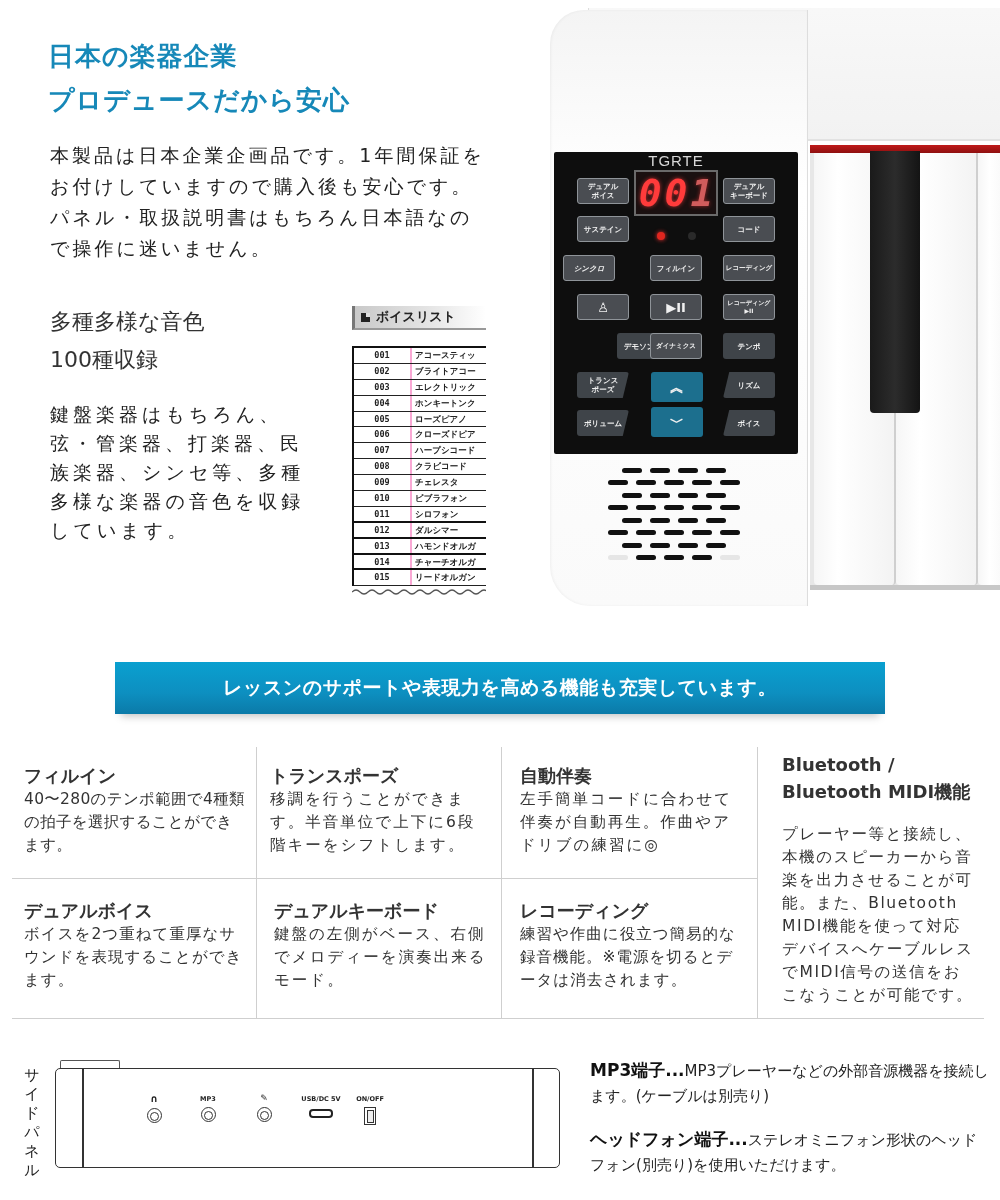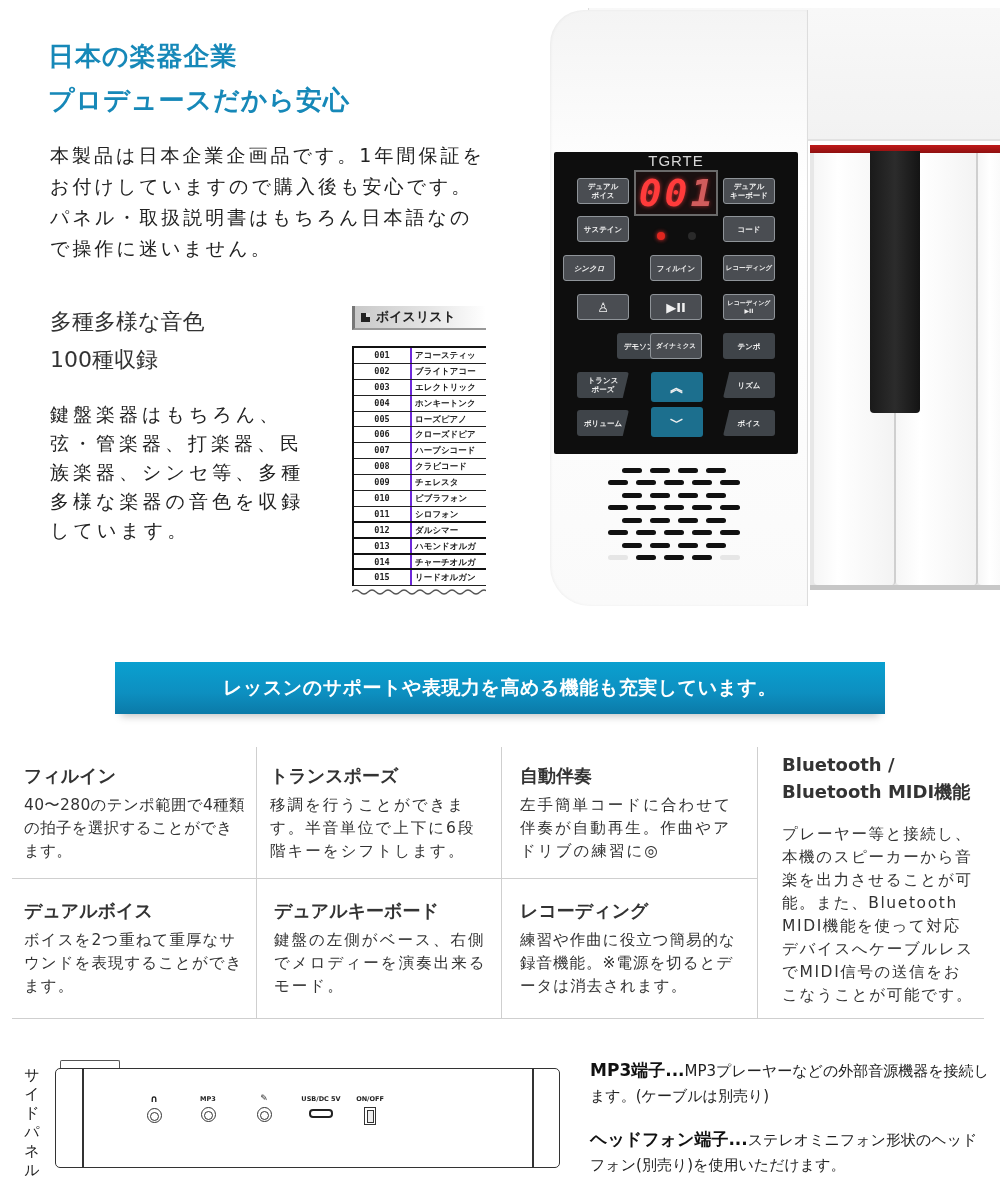--- a/index.html
+++ b/index.html
@@ -15,21 +15,21 @@
   .voices-body { position: absolute; left: 50px; top: 400px; width: 262px; font-size: 19px; line-height: 29px; letter-spacing: 4px; color: #222; }
 
   
   .voicelist { position: absolute; left: 352px; top: 306px; width: 134px; height: 290px; overflow: hidden; }
   .vl-header { height: 24px; width: 134px; background: linear-gradient(90deg, #c9c9c9 0%, #e4e4e4 55%, #ffffff 100%); border-left: 3px solid #777; border-bottom: 2px solid #999; display: flex; align-items: center; padding-left: 6px; font-size: 13px; font-weight: bold; color: #222; }
   .vl-header .sq { width: 9px; height: 9px; background: #222; margin-right: 6px; position: relative; }
   .vl-header .sq::after { content: ""; position: absolute; right: 0; top: 0; width: 4px; height: 4px; background: #ddd; }
   .vl-table { margin-top: 16px; border-left: 2px solid #111; border-top: 2px solid #111; width: 140px; }
   .vl-row { display: flex; height: 15.9px; border-bottom: 1px solid #222; font-size: 8.5px; font-weight: bold; line-height: 15px; color: #222; }
   .vl-row.thick { border-bottom: 2px solid #111; }
-  .vl-num { width: 58px; text-align: center; border-right: 2px solid #6d28d9; font-family: "DejaVu Sans Mono", monospace; }
+  .vl-num { width: 58px; text-align: center; border-right: 2px solid #f9a8d4; font-family: "DejaVu Sans Mono", monospace; }
   .vl-name { padding-left: 3px; white-space: nowrap; overflow: hidden; flex: 1; }
   .vl-wave { position: absolute; left: 0; bottom: 0; width: 134px; height: 8px; }
 
   
   .photo { position: absolute; left: 550px; top: 0; width: 450px; height: 610px; overflow: hidden; background: #fff; }
   .lid { position: absolute; left: 38px; top: 8px; width: 420px; height: 133px; background: linear-gradient(180deg, #f8f8f8, #f2f2f2); border-left: 1px solid #ddd; border-bottom: 2px solid #e2e2e2; }
   .body-left { position: absolute; left: 0; top: 10px; width: 258px; height: 596px; background: linear-gradient(180deg, #f4f4f4 0%, #ffffff 30%, #fafafa 100%); border-radius: 34px 0 0 40px; border-right: 1px solid #ddd; box-shadow: inset 1px 0 3px rgba(0,0,0,0.05); }
   .panel { position: absolute; left: 4px; top: 142px; width: 244px; height: 302px; background: #0e0e0e; border-radius: 2px; }
   .brand { position: absolute; left: 0; width: 244px; top: 0; text-align: center; color: #d8d8d8; font-size: 15px; letter-spacing: 1px; font-family: "Liberation Sans", sans-serif; }
   .led-display { position: absolute; left: 80px; top: 18px; width: 84px; height: 46px; border: 2px solid #6a6a6a; background: #1a1010; display: flex; align-items: center; justify-content: center; gap: 3px; }
@@ -56,21 +56,21 @@
 
   
   .banner { position: absolute; left: 115px; top: 662px; width: 770px; height: 52px; background: linear-gradient(180deg, #0aa0d0 0%, #0d8fc0 60%, #0b7aa8 100%); color: #fff; font-size: 19px; font-weight: bold; display: flex; align-items: center; justify-content: center; letter-spacing: 0.5px; box-shadow: 0 8px 8px -6px rgba(0,0,0,0.25); }
 
   
   .features { position: absolute; left: 12px; top: 747px; width: 972px; height: 272px; }
   .hline { position: absolute; height: 1px; background: #cfcfcf; }
   .vline { position: absolute; width: 1px; background: #cfcfcf; }
   .feat { position: absolute; }
   .feat-title { font-size: 18px; font-weight: bold; color: #333; line-height: 24px; white-space: nowrap; }
-  .feat-body { margin-top: 6px; font-size: 15.5px; line-height: 23px; color: #333; letter-spacing: 1px; }
+  .feat-body { font-size: 15.5px; line-height: 23px; color: #333; letter-spacing: 1px; }
   .feat.bt .feat-title { line-height: 27px; font-size: 18px; }
   .feat.bt .feat-body { margin-top: 18px; letter-spacing: 1.6px; }
 
   
   .side-label { position: absolute; left: 22px; top: 1066px; width: 20px; font-size: 15px; line-height: 19px; text-align: center; color: #222; }
   .side-label span { display: block; }
   .side-drawing { position: absolute; left: 55px; top: 1060px; width: 510px; height: 110px; }
   .sd-tab { position: absolute; left: 5px; top: 0px; width: 60px; height: 8px; border: 1.5px solid #555; border-bottom: none; border-radius: 2px 2px 0 0; background: #fff; }
   .sd-box { position: absolute; left: 0; top: 8px; width: 505px; height: 100px; border: 1.8px solid #333; border-radius: 5px; background: #fff; }
   .sd-vl { position: absolute; top: 0; width: 1.5px; height: 100%; background: #333; }

